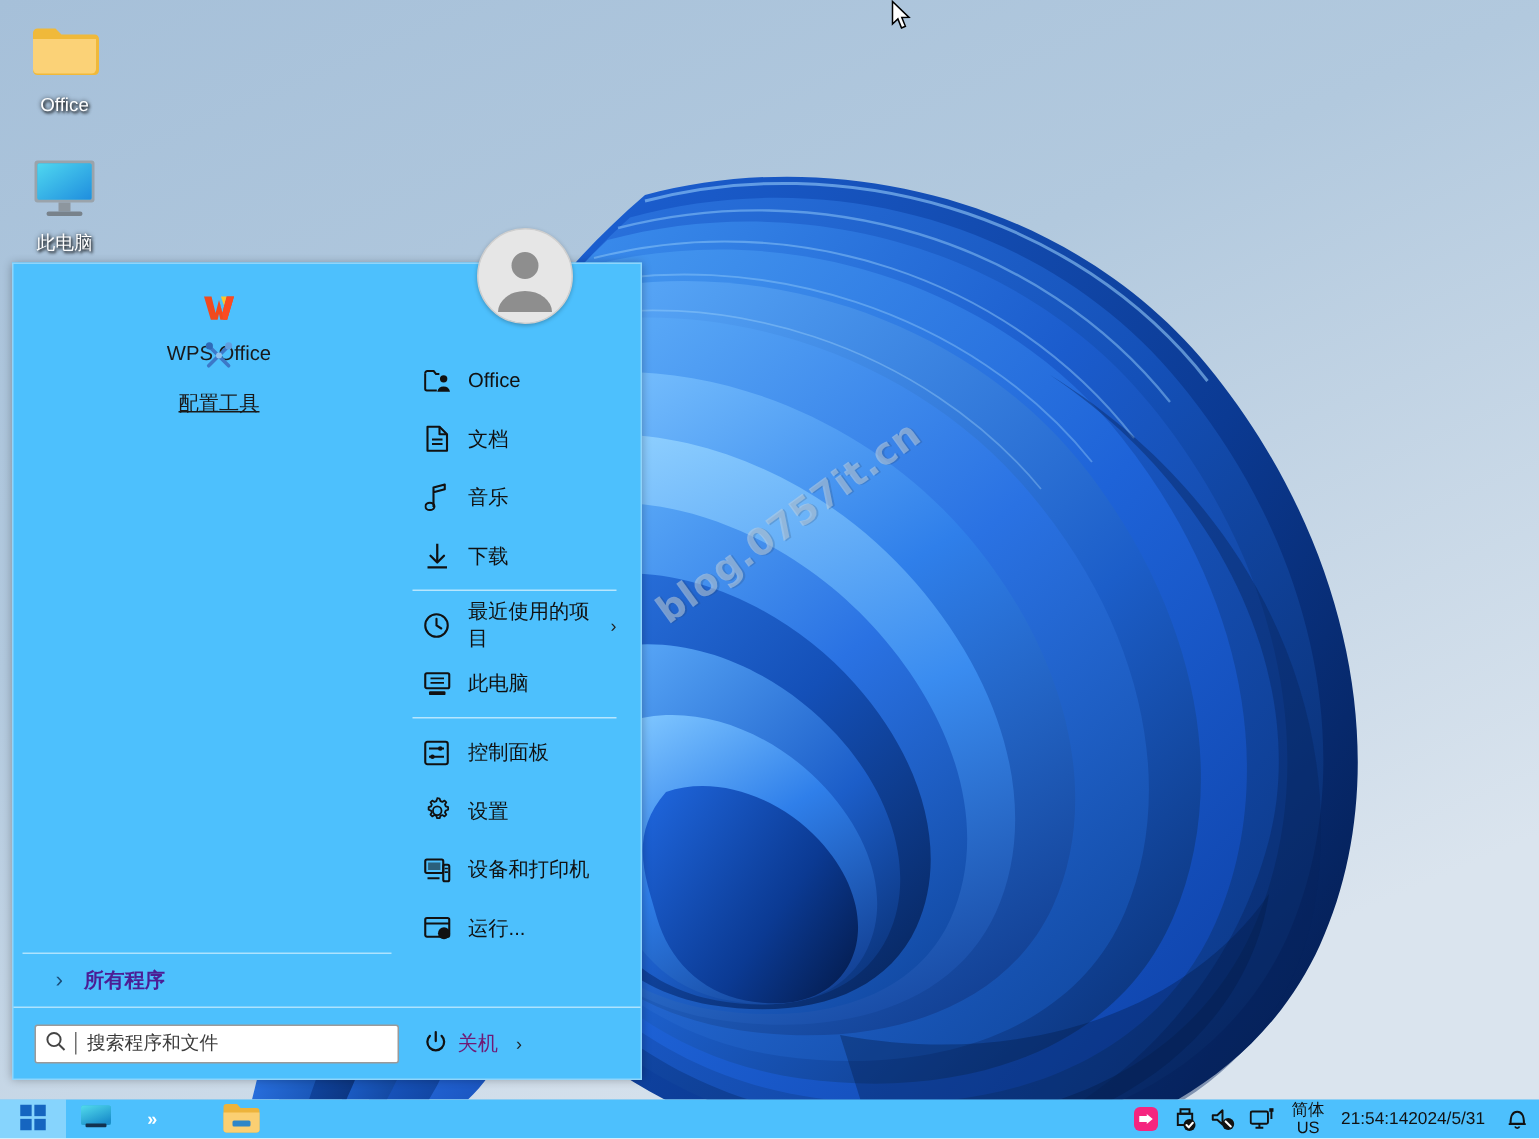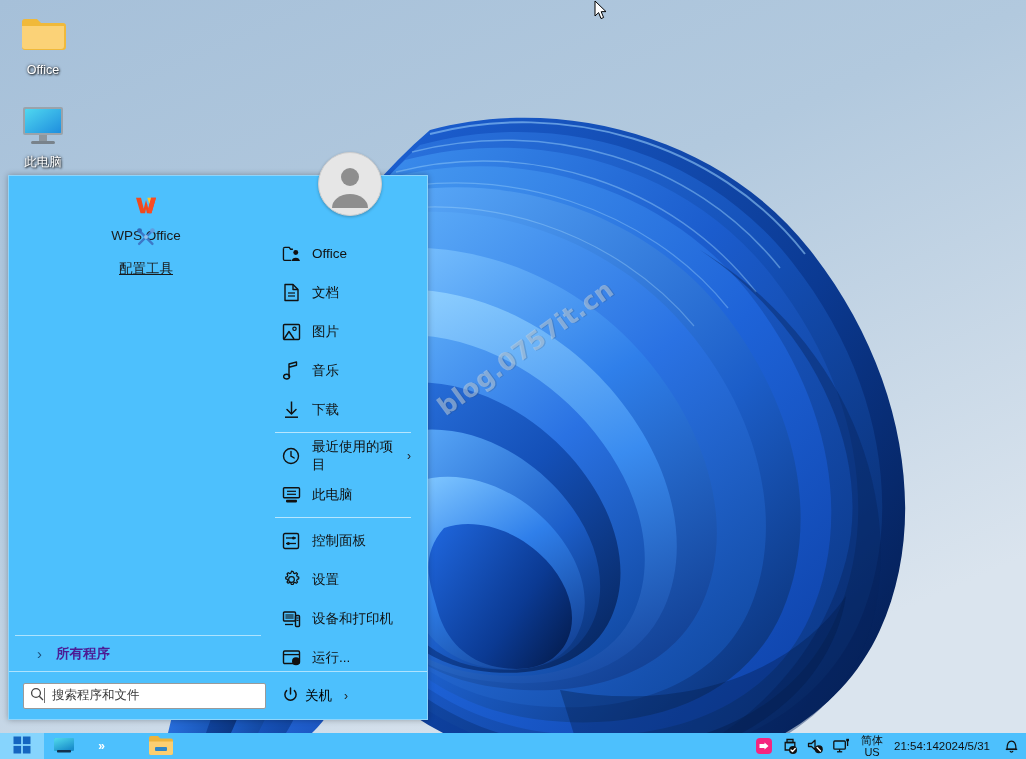--- a/index.html
+++ b/index.html
@@ -165,20 +165,21 @@
     padding: 0 10px 0 14px;
   }
   #search-box {
     width: 243px; height: 26px;
     background: #ffffff;
     border: 1px solid #9a9a9a;
     border-radius: 2px;
     display: flex;
     align-items: center;
     padding: 0 6px;
+    gap: 6px;
   }
   #search-input {
     border: none; outline: none;
     flex: 1;
     font-size: 12.5px;
     font-family: "Liberation Sans", sans-serif;
     color: #1c1c1c;
     background: transparent;
     border-left: 1px solid #707070;
     padding-left: 7px;
@@ -186,21 +187,21 @@
     line-height: 15px;
   }
   #search-input::placeholder { color: #3b3b3b; opacity: 1; }
   #shutdown {
     margin-left: 17px;
     display: flex;
     align-items: center;
     gap: 7px;
     cursor: default;
   }
-  #shutdown .sd-lbl { font-size: 13.5px; color: #000000; }
+  #shutdown .sd-lbl { font-size: 13.5px; color: #701a75; }
   #shutdown .sd-arrow { font-size: 12px; color: #222; margin-left: 5px; }
 
   
   #avatar {
     position: absolute;
     left: 318px; top: 152px;
     width: 64px; height: 64px;
     border-radius: 50%;
     background: #e6e6e6;
     border: 1px solid #cfcfcf;
@@ -466,30 +467,20 @@
             <svg width="17" height="19" viewBox="0 0 17 19">
               <path d="M2 1.5 h8 l5 5 v11 h-13 Z" fill="none" stroke="#111" stroke-width="1.4" stroke-linejoin="round"></path>
               <path d="M10 1.5 v5 h5" fill="none" stroke="#111" stroke-width="1.4" stroke-linejoin="round"></path>
               <line x1="5" y1="10" x2="12" y2="10" stroke="#111" stroke-width="1.2"></line>
               <line x1="5" y1="13" x2="12" y2="13" stroke="#111" stroke-width="1.2"></line>
             </svg>
           </span>
           <span class="r-lbl">文档</span>
         </div>
 
-        <div class="r-item">
-          <span class="r-ico">
-            <svg width="19" height="18" viewBox="0 0 19 18">
-              <rect x="1.5" y="1.5" width="16" height="15" rx="1" fill="none" stroke="#111" stroke-width="1.4"></rect>
-              <circle cx="12.5" cy="5.8" r="1.7" fill="none" stroke="#111" stroke-width="1.2"></circle>
-              <path d="M2 16 L7 8.5 L12 16" fill="none" stroke="#111" stroke-width="1.4" stroke-linejoin="round"></path>
-            </svg>
-          </span>
-          <span class="r-lbl">图片</span>
-        </div>
 
         <div class="r-item">
           <span class="r-ico">
             <svg width="16" height="19" viewBox="0 0 16 19">
               <path d="M6 16 V3 L13.5 1 V4.2 L6 6.2" fill="none" stroke="#111" stroke-width="1.4" stroke-linejoin="round"></path>
               <ellipse cx="3.6" cy="15.6" rx="3" ry="2.4" fill="none" stroke="#111" stroke-width="1.4"></ellipse>
             </svg>
           </span>
           <span class="r-lbl">音乐</span>
         </div>

